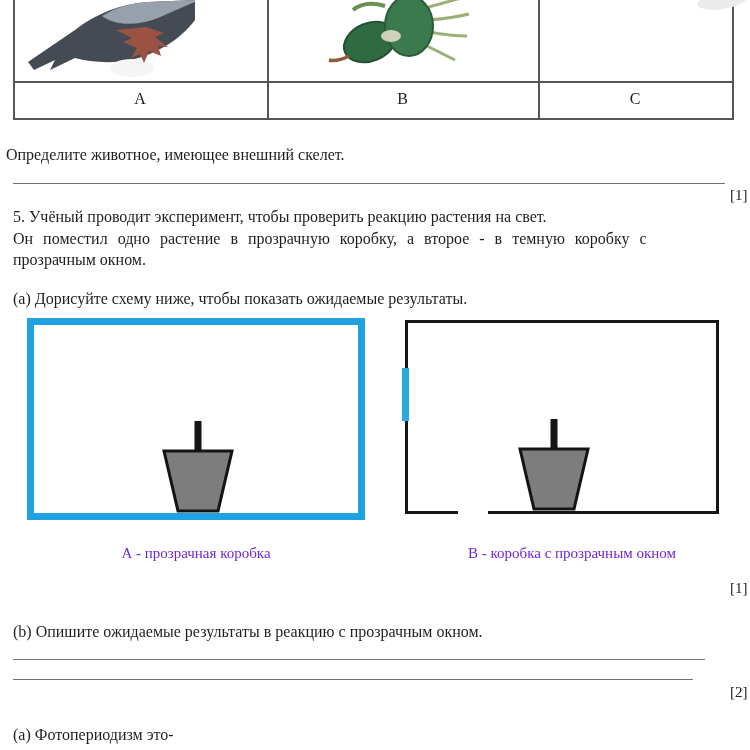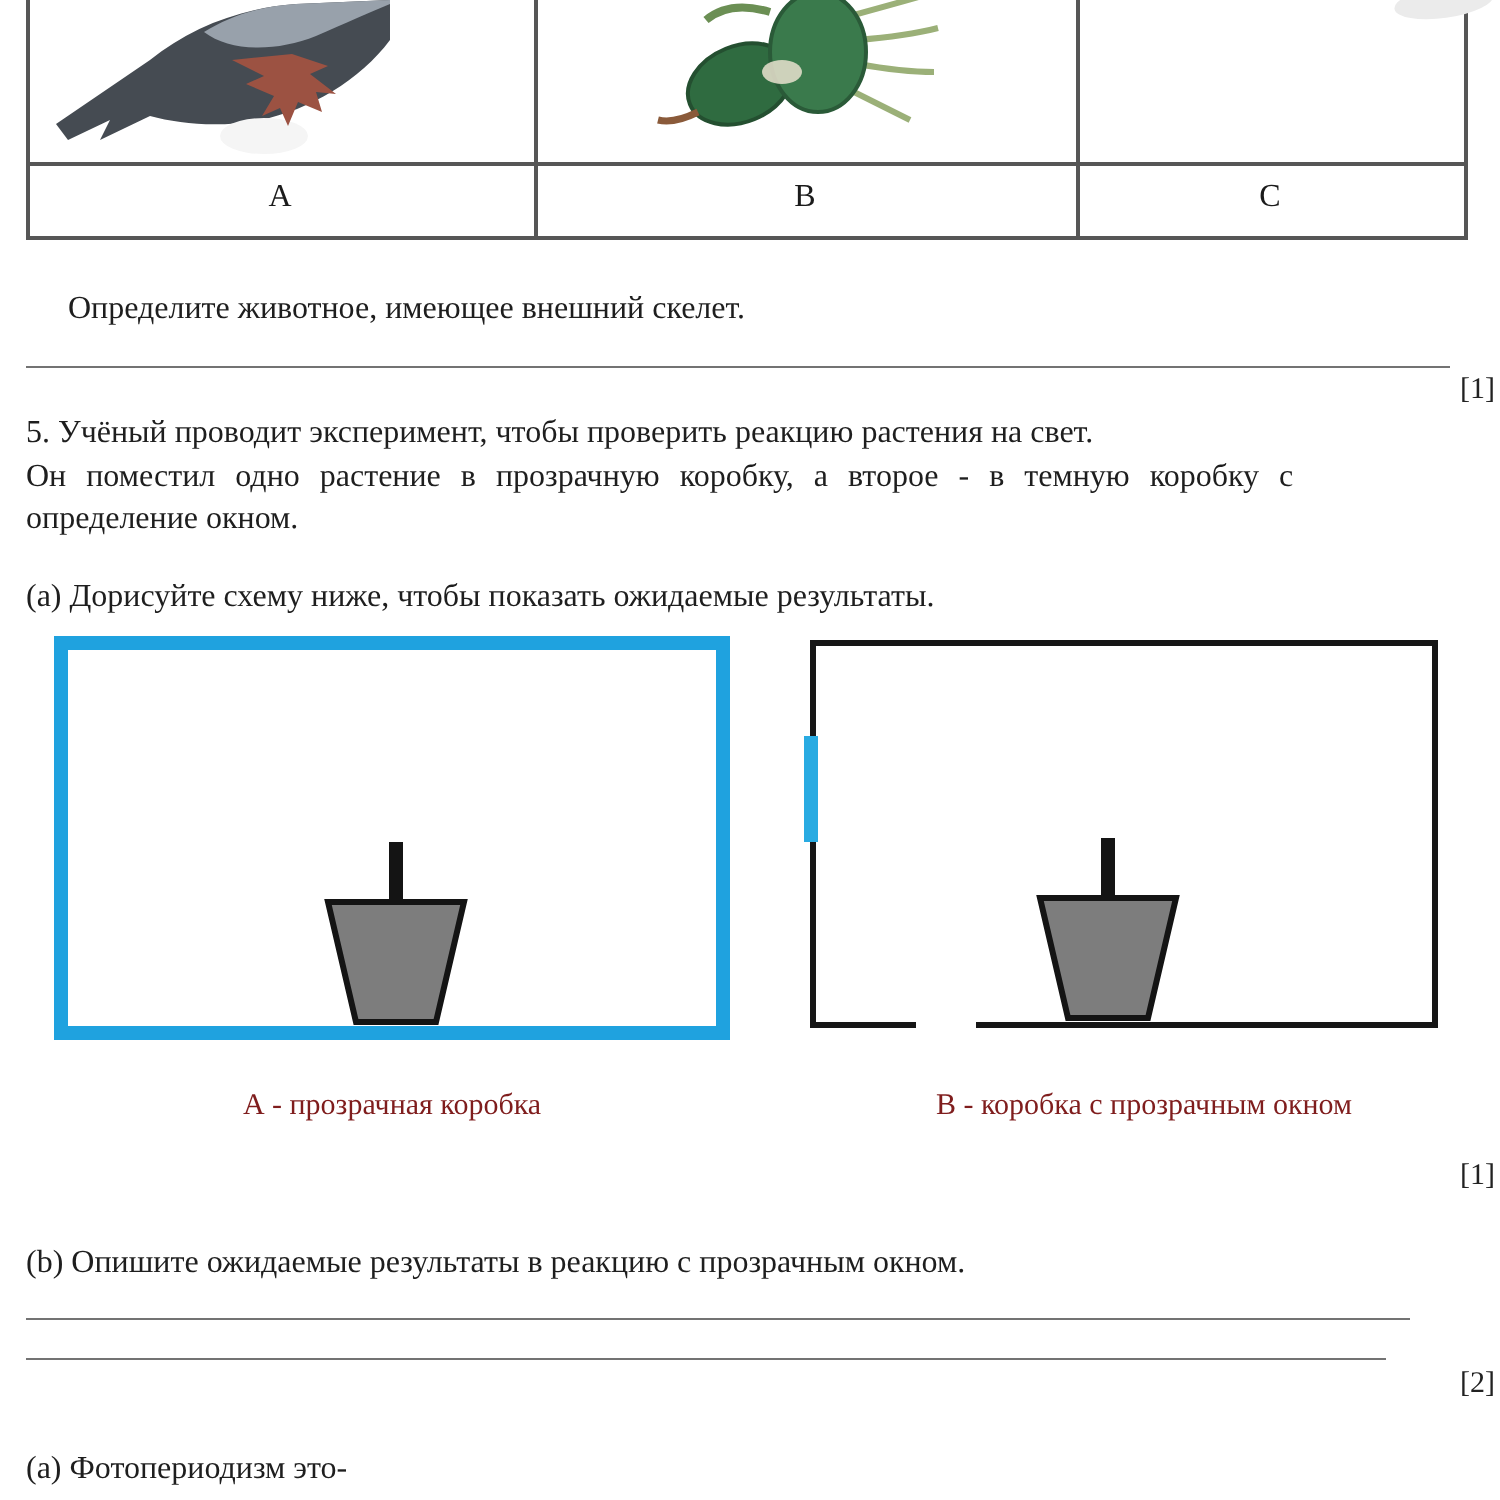--- a/index.html
+++ b/index.html
@@ -19,21 +19,21 @@
     position:absolute;left:27px;top:318px;width:338px;height:202px;
     box-sizing:border-box;border:7px solid #1fa2df;background:#fff;
   }
   .box-b{
     position:absolute;left:405px;top:320px;width:314px;height:194px;
     box-sizing:border-box;border:3px solid #161616;background:#fff;
   }
   .window-b{position:absolute;left:-6px;top:45px;width:7px;height:53px;background:#29abe2;}
   .gap-b{position:absolute;left:50px;bottom:-3px;width:30px;height:4px;background:#ffffff;}
   .pot{position:absolute;bottom:0;width:80px;height:92px;}
-  .caption{position:absolute;top:545px;font-size:15px;text-align:center;color:#7f1d1d;white-space:pre;}
+  .caption{position:absolute;top:545px;font-size:15px;text-align:center;color:#6d28d9;white-space:pre;}
   .faint-blob{position:absolute;left:697px;top:-7px;width:50px;height:16px;background:#ebebeb;border-radius:50%;transform:rotate(-8deg);}
   .animal{position:absolute;}
 </style>
 </head>
 <body>
 
 <div class="page">
 
   <div class="vline" style="left:13px;"></div>
   <div class="vline" style="left:267px;"></div>
@@ -62,27 +62,27 @@
     <ellipse cx="84" cy="26" rx="24" ry="30" fill="#3a7a4c" stroke="#2a5a38" stroke-width="2"></ellipse>
     <ellipse cx="66" cy="36" rx="10" ry="6" fill="#e9e2cf" opacity="0.85"></ellipse>
   </svg>
 
   <div class="faint-blob"></div>
 
   <div class="cell-label" style="left:13px;width:254px;">А</div>
   <div class="cell-label" style="left:267px;width:271px;">В</div>
   <div class="cell-label" style="left:538px;width:194px;">С</div>
 
-  <div class="txt" style="left:34px;top:145px;text-align:center;">Определите животное, имеющее внешний скелет.</div>
+  <div class="txt" style="left:6px;top:145px;text-align:center;">Определите животное, имеющее внешний скелет.</div>
   <div class="ans-line" style="left:13px;top:183px;width:712px;"></div>
   <div class="marks" style="top:187px;">[1]</div>
 
   <div class="txt bold" style="left:13px;top:207px;">5. Учёный проводит эксперимент, чтобы проверить реакцию растения на свет.</div>
   <div class="txt bold spread" style="left:13px;top:229px;">Он поместил одно растение в прозрачную коробку, а второе - в темную коробку с</div>
-  <div class="txt bold" style="left:13px;top:250px;">определение окном.</div>
+  <div class="txt bold" style="left:13px;top:250px;">прозрачным окном.</div>
 
   <div class="txt" style="left:13px;top:289px;">(a) Дорисуйте схему ниже, чтобы показать ожидаемые результаты.</div>
 
   <div class="box-a">
     <svg class="pot" style="left:124px;" viewBox="0 0 80 92">
       <rect x="36.5" y="0" width="7" height="33" fill="#141414"></rect>
       <polygon points="6,30 74,30 60,90 20,90" fill="#7d7d7d" stroke="#141414" stroke-width="3"></polygon>
     </svg>
   </div>
 

